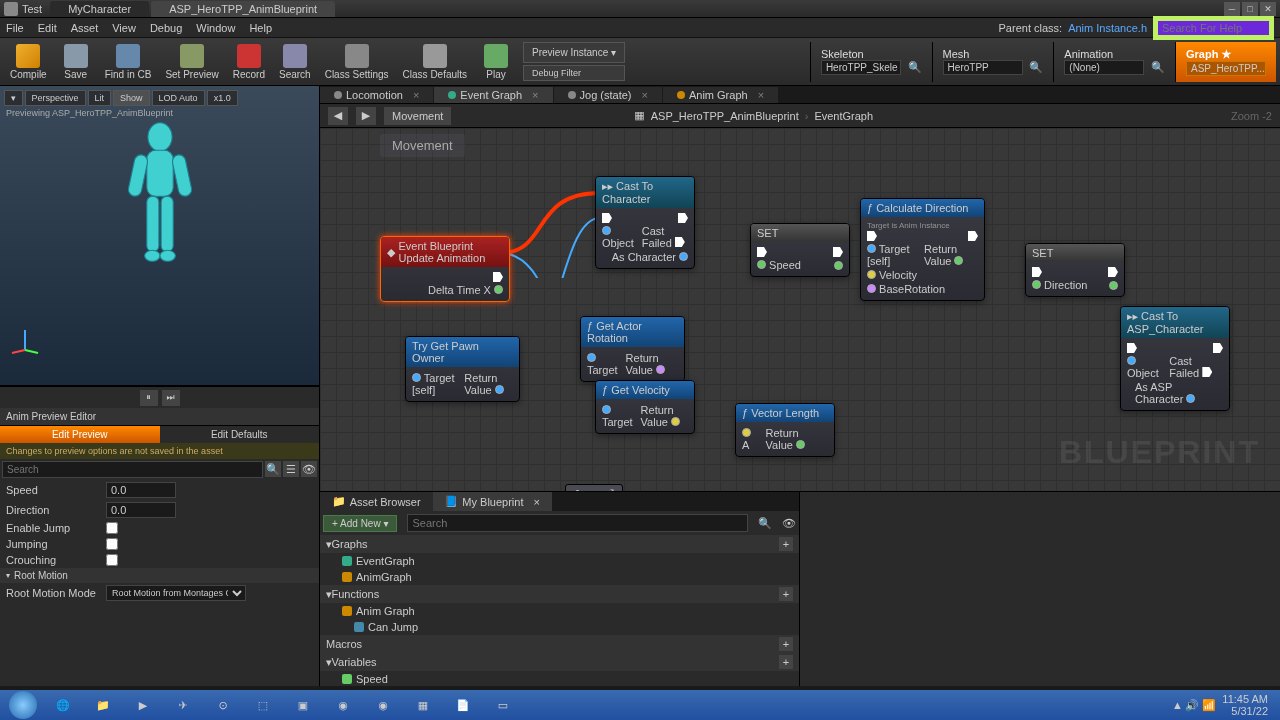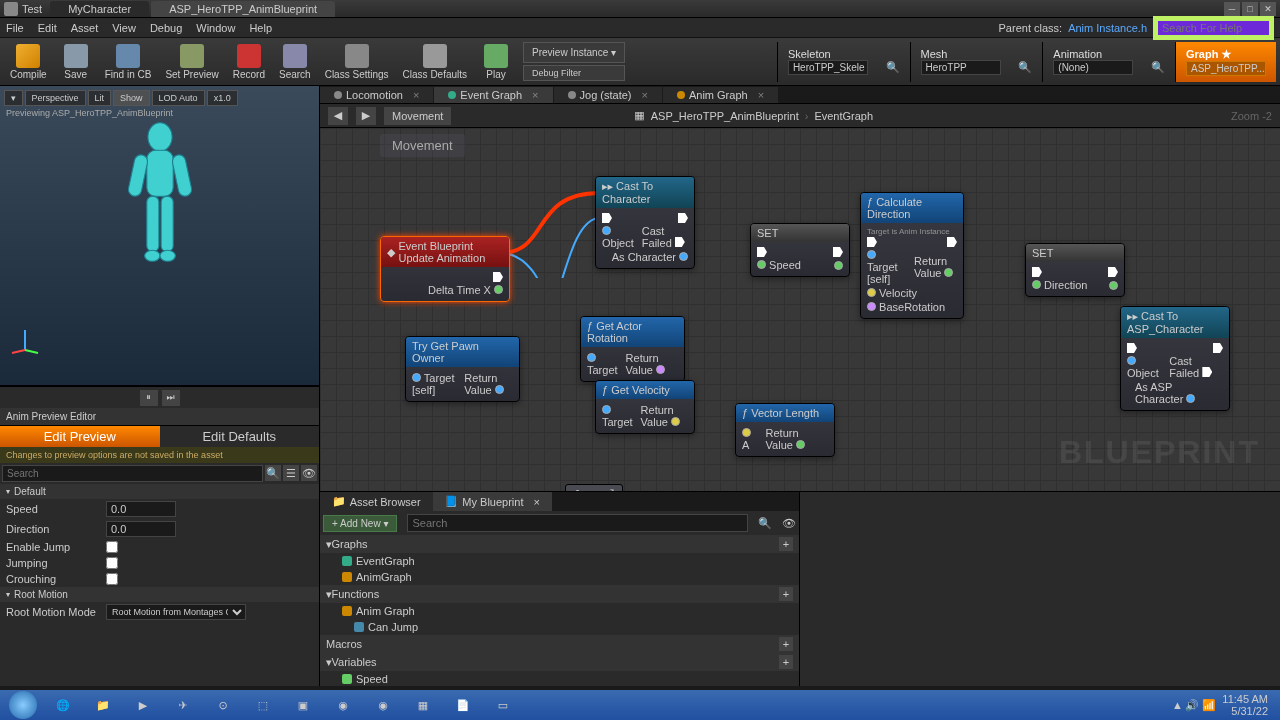--- a/index.html
+++ b/index.html
@@ -25,21 +25,21 @@
 .ic-preview{background:#889966}
 .ic-record{background:#cc3333;border-radius:50%}
 .ic-search{background:#8888aa}
 .ic-settings{background:#888}
 .ic-defaults{background:#999}
 .ic-play{background:#66aa66}
 .previewdd{background:#3a3a3a;border:1px solid #555;padding:4px 8px;font-size:10px;margin-left:4px}
 .modebar{margin-left:auto;display:flex;height:40px;align-items:stretch}
 .modecell{display:flex;flex-direction:column;justify-content:center;padding:0 10px;border-left:1px solid #000}
 .modecell .mlabel{font-size:11px;color:#ddd}
-.modecell .mval{display:flex;align-items:center;gap:18px}
+.modecell .mval{display:flex;align-items:center;gap:7px}
 .modecell select,.modecell .mvalbox{background:#1a1a1a;border:1px solid #444;padding:1px 4px;font-size:10px;color:#ccc;width:80px}
 .modecell.active{background:linear-gradient(#ff8800,#cc5500)}
 .modecell.active .mlabel{color:#fff;font-weight:bold}
 .subtabs{height:18px;background:#1a1a1a;display:flex;align-items:center;border-bottom:1px solid #000}
 .subtab{padding:2px 14px;background:#2a2a2a;margin-right:1px;font-size:10px;display:flex;align-items:center;gap:4px}
 .subtab .dot{width:8px;height:8px;border-radius:50%}
 .subtab .x{margin-left:6px;opacity:.5}
 .main{display:flex;height:600px}
 .leftcol{width:320px;display:flex;flex-direction:column;background:#2a2a2a;border-right:1px solid #000}
 .viewport{height:300px;background:linear-gradient(#3a4a5a,#1a2a3a);position:relative;border-bottom:1px solid #000}
@@ -47,21 +47,21 @@
 .vp-btn{background:rgba(40,40,40,.8);padding:2px 6px;font-size:9px;border:1px solid #555}
 .vp-btn.active{background:rgba(80,80,80,.9)}
 .mannequin{position:absolute;left:50%;top:50%;transform:translate(-50%,-55%);width:110px;height:220px}
 .mannequin svg{width:100%;height:100%}
 .vp-status{position:absolute;top:22px;left:6px;font-size:9px;color:#aaa}
 .axis{position:absolute;bottom:30px;left:10px;width:30px;height:30px}
 .playbar{height:22px;background:#2a2a2a;display:flex;align-items:center;justify-content:center;gap:4px;border-top:1px solid #000}
 .playbtn{width:18px;height:16px;background:#444;display:flex;align-items:center;justify-content:center;font-size:9px}
 .panelhdr{background:#333;padding:3px 6px;font-size:10px;border-bottom:1px solid #000}
 .tabrow{display:flex;background:#1a1a1a}
-.tabrow .ptab{flex:1;padding:3px;text-align:center;font-size:13px;background:#2a2a2a}
+.tabrow .ptab{flex:1;padding:3px;text-align:center;font-size:10px;background:#2a2a2a}
 .tabrow .ptab.active{background:linear-gradient(#ff8800,#cc5500);color:#fff}
 .warn{background:#3a3a1a;color:#ccaa66;padding:3px 6px;font-size:9px}
 .searchrow{display:flex;padding:2px;gap:2px}
 .searchrow input{flex:1;background:#1a1a1a;border:1px solid #444;padding:2px 4px;color:#ccc;font-size:10px}
 .searchrow .sicon{width:16px;height:16px;background:#444;display:flex;align-items:center;justify-content:center}
 .proprow{display:flex;align-items:center;padding:2px 6px;font-size:10px}
 .proprow .plabel{width:100px}
 .proprow input[type=text]{background:#1a1a1a;border:1px solid #444;padding:1px 4px;width:70px;color:#ccc}
 .proprow input[type=checkbox]{width:12px;height:12px}
 .proprow select{background:#1a1a1a;border:1px solid #444;padding:1px;color:#ccc;font-size:9px;width:140px}
@@ -256,21 +256,20 @@
       <div class="ptab active">Edit Preview</div>
       <div class="ptab">Edit Defaults</div>
     </div>
     <div class="warn">Changes to preview options are not saved in the asset</div>
     <div class="searchrow">
       <input placeholder="Search" style="">
       <div class="sicon">🔍</div>
       <div class="sicon">☰</div>
       <div class="sicon">👁</div>
     </div>
-    <div class="catrow">Default</div>
     <div class="proprow">
         <div class="plabel">Speed</div>
         <input type="text" value="0.0" style="">
       </div>
     <div class="proprow">
         <div class="plabel">Direction</div>
         <input type="text" value="0.0" style="">
       </div>
     <div class="proprow">
         <div class="plabel">Enable Jump</div>
@@ -442,21 +441,21 @@
               <span class="pin exec"></span>
               <span class="pin exec"></span>
             </div>
             <div class="nrow">
               <span><span class="pin green"></span> <span>Speed</span></span>
               <span class="pin green"></span>
             </div>
           </div>
       </div>
 
-      <div class="node" style="top:64px;left:540px;width:104px">
+      <div class="node" style="top:70px;left:540px;width:125px">
         <div class="nhead func">
             <span>ƒ Calculate Direction</span>
           </div>
         <div class="nbody">
           <div style="font-size:8px;opacity:.6">Target is Anim Instance</div>
           <div class="nrow">
               <span class="pin exec"></span>
               <span class="pin exec"></span>
             </div>
           <div class="nrow">

